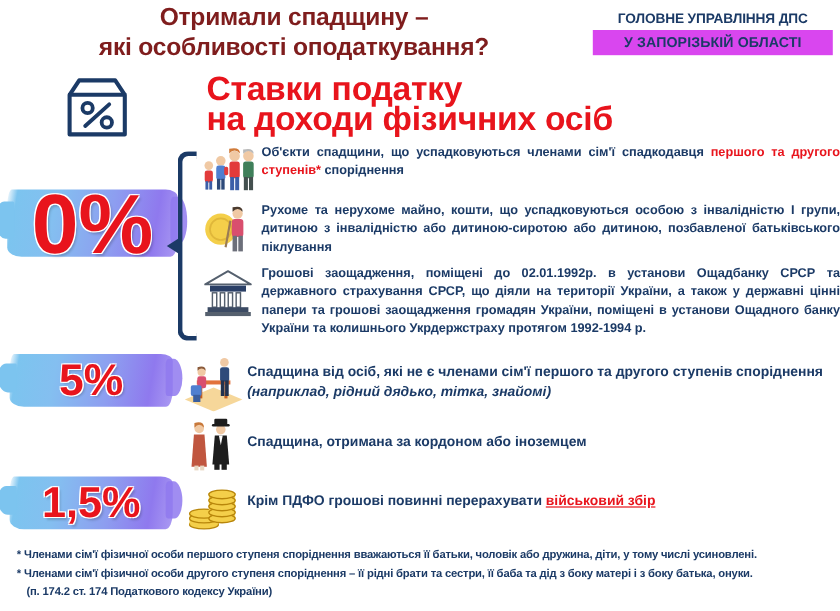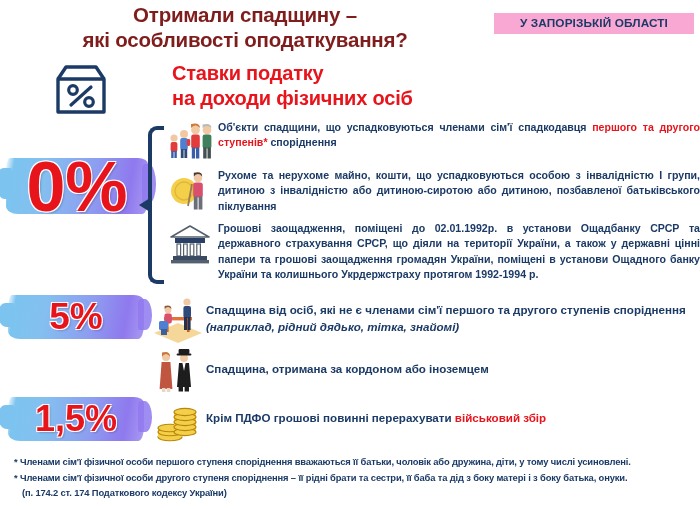--- a/index.html
+++ b/index.html
@@ -41,21 +41,21 @@
   }
   .org-line1 {
     color: #1b3a66;
     font-weight: 800;
     font-size: 11.4px;
     letter-spacing: -0.1px;
     white-space: nowrap;
   }
   .org-badge {
     margin-top: 3px;
-    background: #f9a8d4;
+    background: #d946ef;
     color: #1b3a66;
     font-weight: 800;
     font-size: 11.8px;
     letter-spacing: 0.1px;
     padding: 3px 6px 4px;
     white-space: nowrap;
   }
 
   
   .subtitle-row {
@@ -69,21 +69,21 @@
     top: 3px;
     width: 62px;
     height: 52px;
   }
   .subtitle-text {
     position: absolute;
     left: 172px;
     top: 1px;
     color: #e8141c;
     font-weight: 800;
-    font-size: 20px;
+    font-size: 28px;
     line-height: 25px;
     letter-spacing: -0.2px;
   }
   .subtitle-text .l2 { display: block; }
 
   
   .zero-group {
     position: relative;
     height: 175px;
   }
@@ -222,21 +222,21 @@
   .rate-row .rtext {
     position: absolute;
     left: 206px;
     color: #1b3a66;
     font-weight: 700;
     font-size: 11.6px;
     line-height: 17px;
     width: 492px;
   }
   .rate-row .rtext .it { font-style: italic; font-weight: 700; }
-  .rate-row .rtext .red { color: #e8141c; }
+  .rate-row .rtext .red { color: #e8141c; text-decoration: underline; }
 
   .row5 .rbrush  { top: 2px; height: 44px; font-size: 37px; line-height: 44px; }
   .row5 .rtext   { top: 8px; }
   .row18 .rbrush { top: 0px; height: 42px; font-size: 35px; line-height: 42px; }
   .row18 .rtext  { top: 13px; }
   .row15 .rbrush { top: 2px; height: 44px; font-size: 36px; line-height: 44px; }
   .row15 .rtext  { top: 14px; }
 
   .row5  { height: 54px; }
   .row18 { height: 48px; }
@@ -261,20 +261,21 @@
 </style>
 </head>
 <body>
 
 <div class="header">
   <div class="header-title">
     <span>Отримали спадщину –</span>
     <span class="line2">які особливості оподаткування?</span>
   </div>
   <div class="org-block">
+    <div class="org-line1">ГОЛОВНЕ УПРАВЛІННЯ ДПС</div>
     <div class="org-badge">У ЗАПОРІЗЬКІЙ ОБЛАСТІ</div>
   </div>
 </div>
 
 <div class="subtitle-row">
   <div class="box-icon">
     <svg viewBox="0 0 62 52" width="62" height="52">
       <path d="M8 16 L16 4 L46 4 L54 16" fill="none" stroke="#1b3a66" stroke-width="3.4" stroke-linejoin="round"></path>
       <rect x="8" y="16" width="46" height="33" fill="none" stroke="#1b3a66" stroke-width="3.4" stroke-linejoin="round"></rect>
       <circle cx="23" cy="27" r="4.3" fill="none" stroke="#1b3a66" stroke-width="3.2"></circle>

